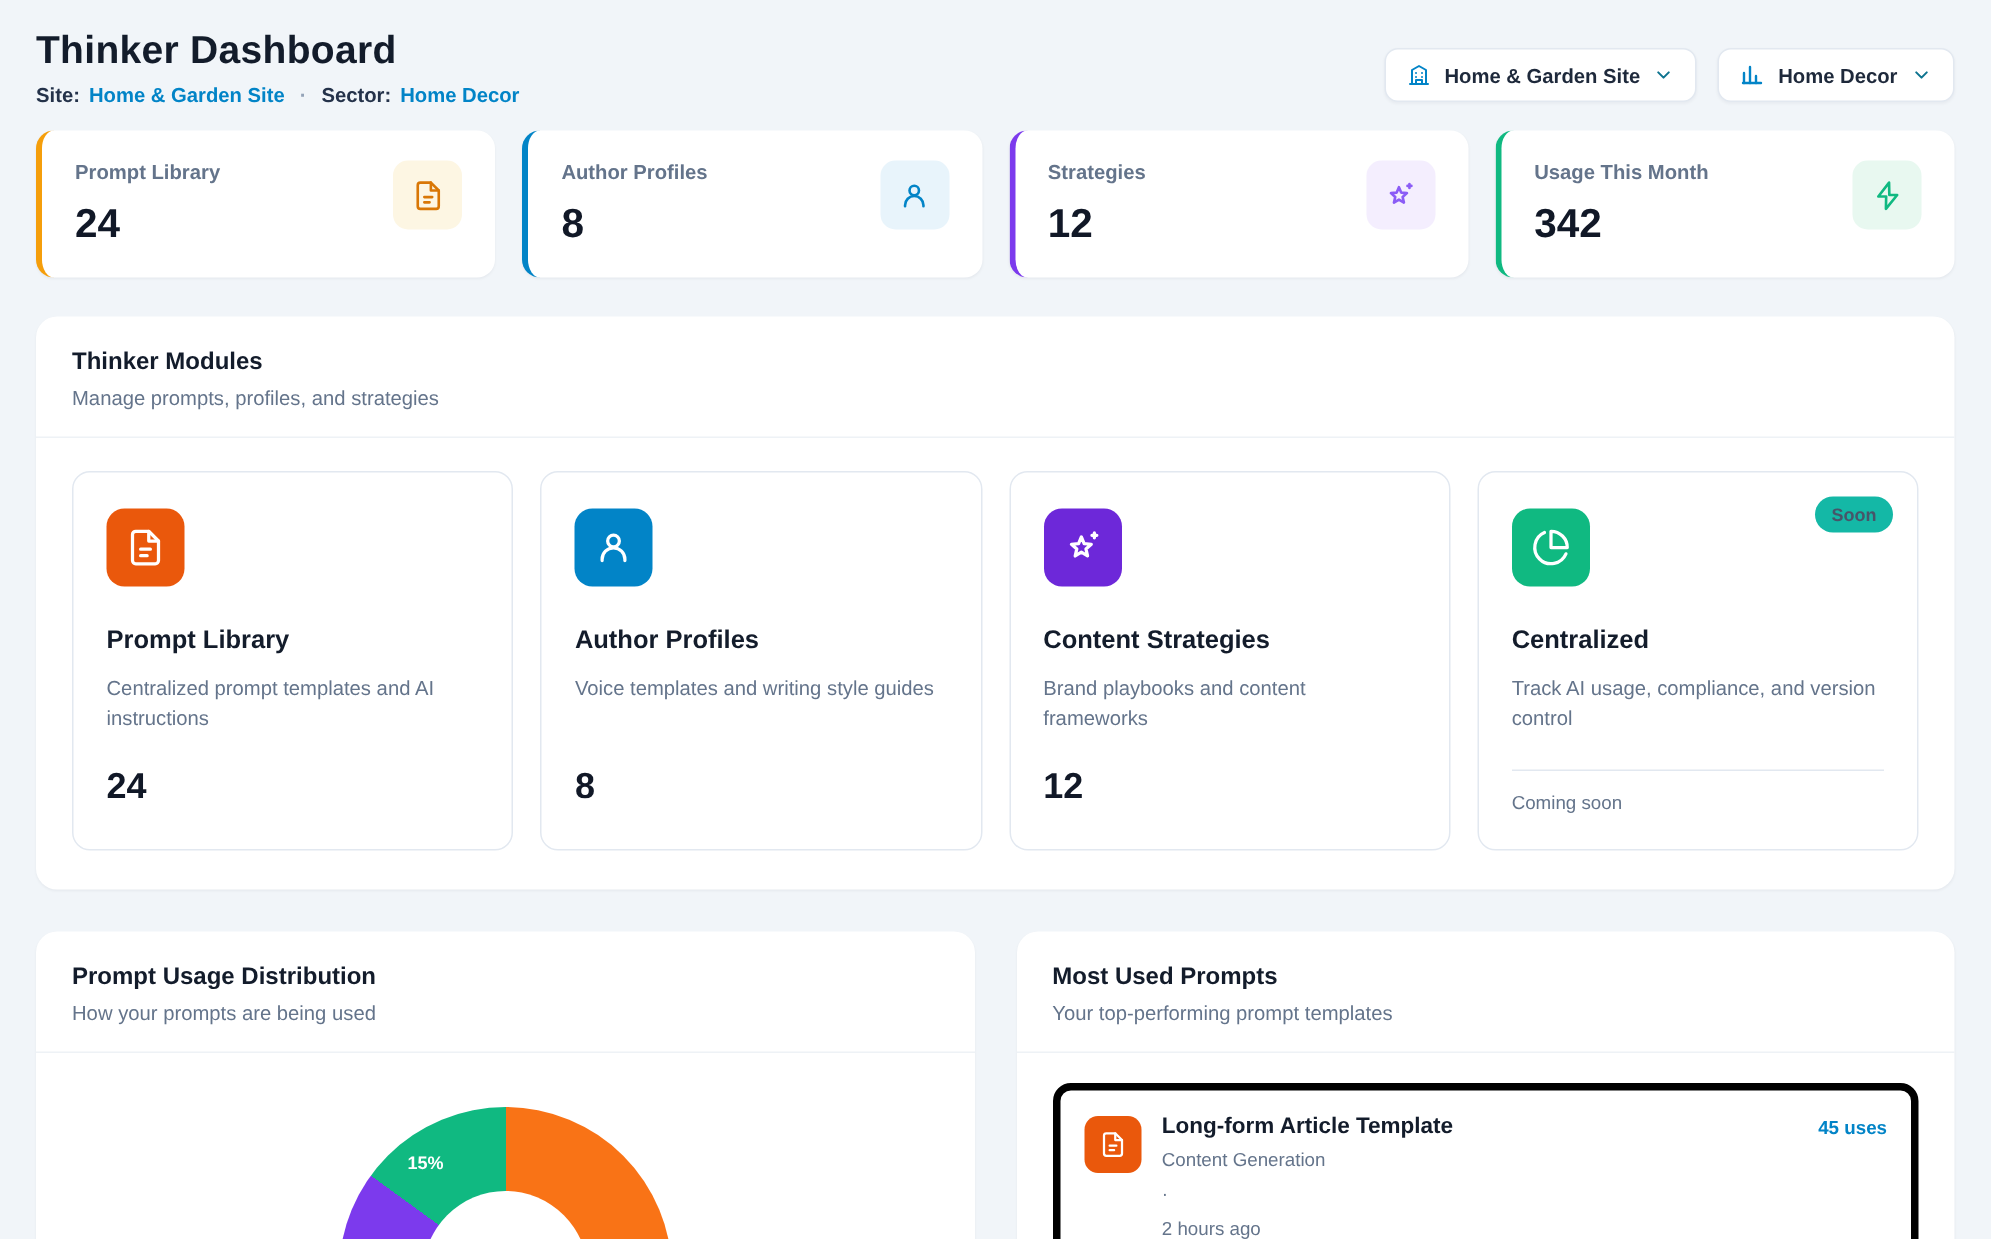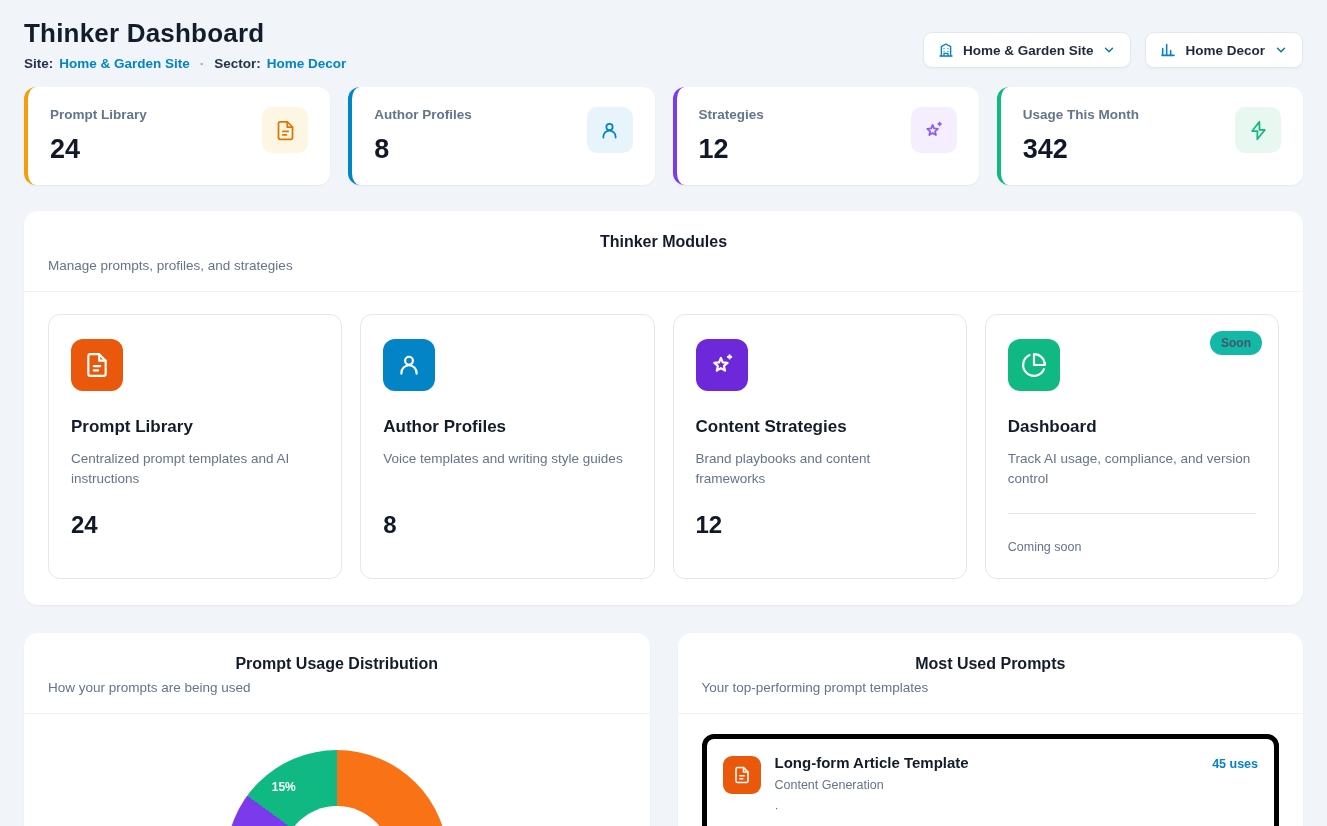--- a/index.html
+++ b/index.html
@@ -44,40 +44,40 @@
     width:46px; height:46px; border-radius:10px;
     background:var(--icon-bg,#eee); color:var(--icon-color,#555);
     display:flex; align-items:center; justify-content:center; flex:none;
   }
 
   
   .panel {
     background:#fff; border-radius:14px; box-shadow:0 1px 2px rgba(16,24,40,.05);
   }
   .panel-header { padding:22px 24px 18px; border-bottom:1px solid #eef2f6; }
-  .panel-title { font-size:16px; font-weight:700; color:#131c2b;text-align:center; }
+  .panel-title { font-size:16px; font-weight:700; color:#131c2b; }
   .panel-sub { font-size:13.5px; color:#64748b; margin-top:7px; font-weight:500; }
   .modules-panel { margin-bottom:28px; }
   .modules-grid { display:grid; grid-template-columns:repeat(4,1fr); gap:18px; padding:22px 24px 26px; }
   .module-card {
     position:relative; background:#fff; border:1px solid #e2e8f0; border-radius:12px;
     padding:24px 22px; cursor:pointer;
   }
   .module-icon {
     width:52px; height:52px; border-radius:12px; background:var(--accent,#999);
     color:#fff; display:flex; align-items:center; justify-content:center; margin-bottom:26px;
   }
   .module-title { font-size:17px; font-weight:800; color:#131c2b; }
   .module-desc { font-size:13.5px; color:#64748b; line-height:1.5; margin-top:12px; min-height:42px; font-weight:500; }
   .module-value { font-size:24px; font-weight:800; color:#111827; margin-top:20px; }
   .soon-badge {
     position:absolute; top:16px; right:16px; background:#14b8a6; color:#475569;
     font-size:12px; font-weight:700; padding:5px 11px; border-radius:999px;
   }
-  .module-footer { margin-top:22px; padding-top:26px; border-top:1px solid #e2e8f0; font-size:12.5px; color:#64748b; font-weight:500; }
+  .module-footer { margin-top:22px; padding-top:14px; border-top:1px solid #e2e8f0; font-size:12.5px; color:#64748b; font-weight:500; }
 
   
   .bottom-row { display:grid; grid-template-columns:1fr 1fr; gap:28px; }
   .chart-body { position:relative; height:320px; padding-top:36px; }
   .donut {
     width:222px; height:222px; border-radius:50%; margin:0 auto; position:relative;
   }
   .donut::after {
     content:""; position:absolute; inset:56px; background:#fff; border-radius:50%;
   }
@@ -248,21 +248,21 @@
       </div>
 
       <div class="module-card" style="--accent: #10b981;">
         <span class="soon-badge">Soon</span>
         <div class="module-icon">
           <svg width="26" height="26" viewBox="0 0 24 24" fill="none" stroke="currentColor" stroke-width="2" stroke-linecap="round" stroke-linejoin="round">
               <path d="M21.2 15.9A10 10 0 1 1 8 2.8"></path>
               <path d="M22 12A10 10 0 0 0 12 2v10z"></path>
             </svg>
         </div>
-        <div class="module-title">Dashboard</div>
+        <div class="module-title">Centralized</div>
         <div class="module-desc">Track AI usage, compliance, and version control</div>
         <div class="module-footer">Coming soon</div>
       </div>
 
     </div>
   </section>
 
   <div class="bottom-row">
 
     <section class="panel">

